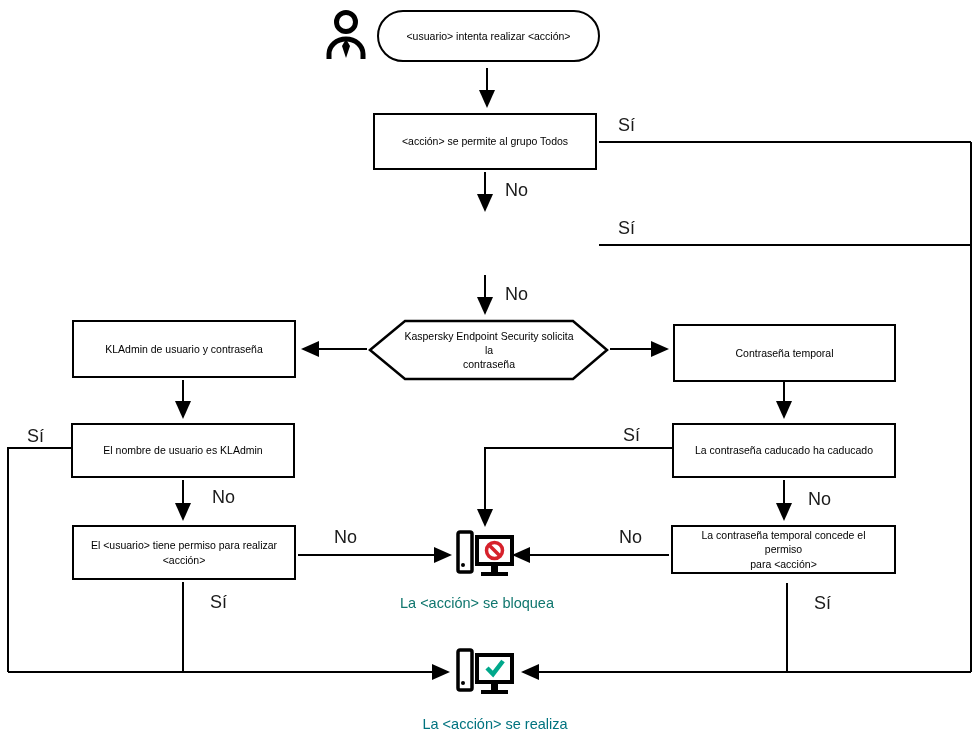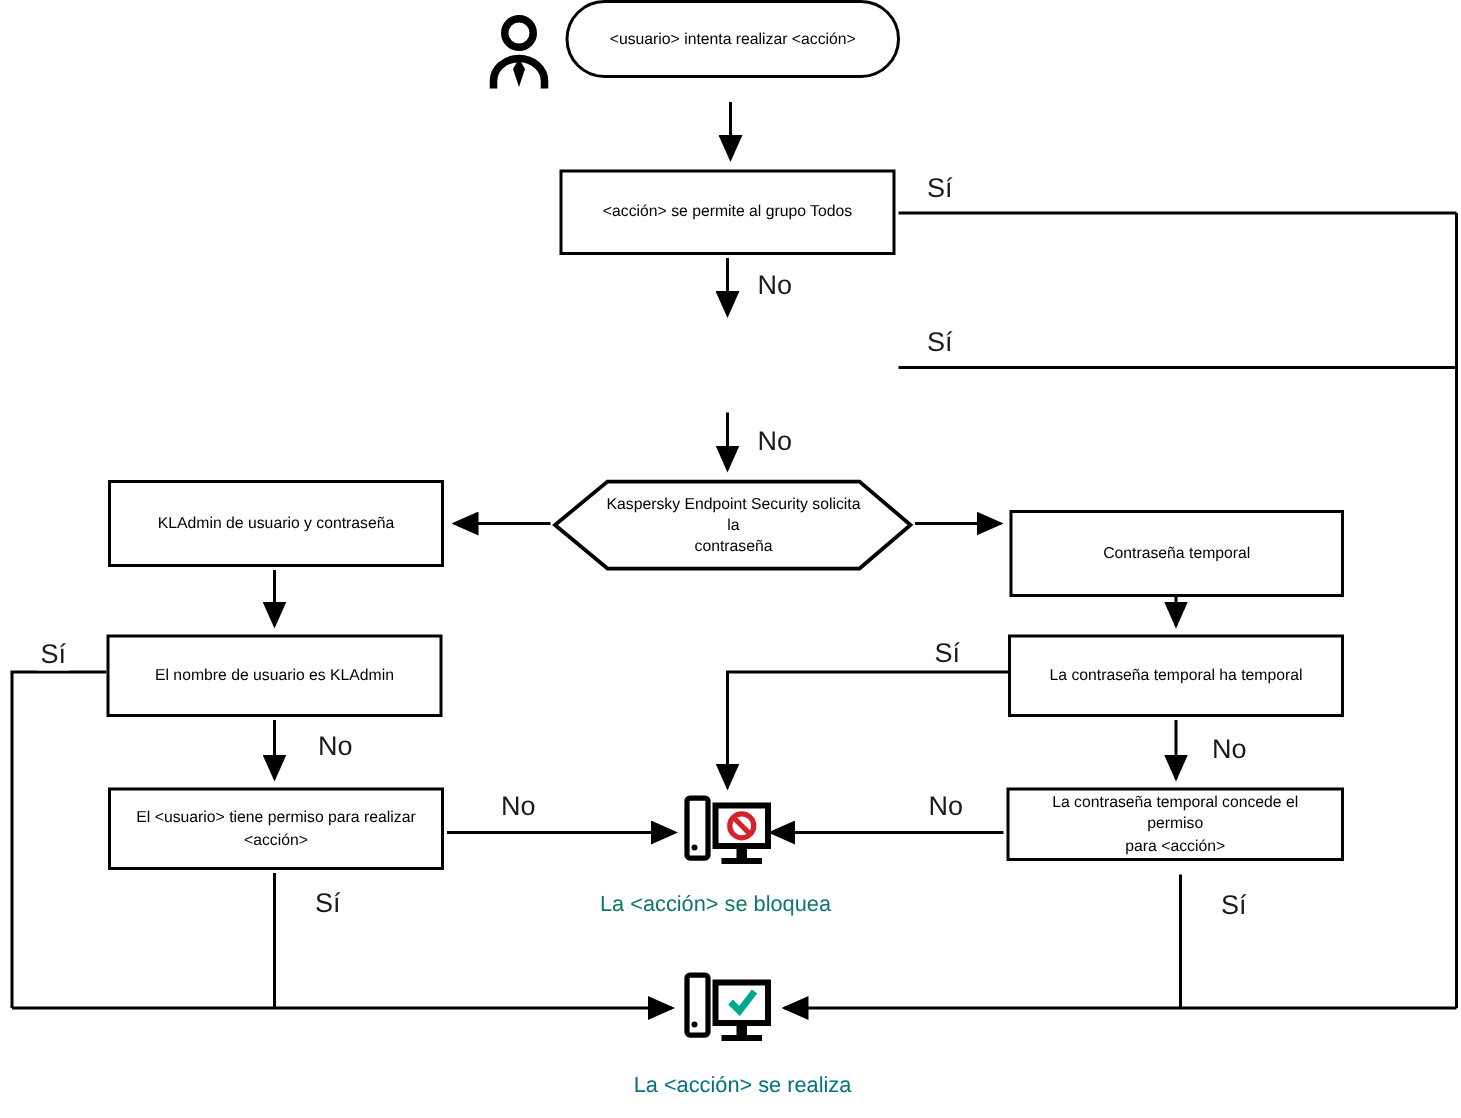--- a/index.html
+++ b/index.html
@@ -62,38 +62,38 @@
       <polygon points="370,350 405,321 573,321 607,350 573,379 405,379" stroke-width="2.5" fill="#fff"></polygon>
     </g>
   </svg>
 
   <svg class="icon-abs" style="left:324px;top:8px" width="44" height="52" viewBox="0 0 44 52">
     <circle cx="22" cy="14" r="9.5" fill="none" stroke="#000" stroke-width="5"></circle>
     <path d="M5 51 L5 46 A17 15 0 0 1 39 46 L39 51" fill="none" stroke="#000" stroke-width="5"></path>
     <path d="M22 31 L26 38 L22 50 L18 38 Z" fill="#000"></path>
   </svg>
 
-  <div class="node terminator" style="left:377px;top:0;width:223px;height:52px">&lt;usuario&gt; intenta realizar &lt;acción&gt;</div>
+  <div class="node terminator" style="left:377px;top:10px;width:223px;height:52px">&lt;usuario&gt; intenta realizar &lt;acción&gt;</div>
 
   <div class="node box" style="left:373px;top:113px;width:224px;height:57px">&lt;acción&gt; se permite al grupo Todos</div>
 
 
   <div class="node hexlabel" style="left:389px;top:325px;width:200px;height:50px">Kaspersky Endpoint Security solicita la
 contraseña</div>
 
   <div class="node box" style="left:72px;top:320px;width:224px;height:58px">KLAdmin de usuario y contraseña</div>
 
-  <div class="node box" style="left:673px;top:340px;width:223px;height:58px">Contraseña temporal</div>
+  <div class="node box" style="left:673px;top:324px;width:223px;height:58px">Contraseña temporal</div>
 
   <div class="node box" style="left:71px;top:423px;width:224px;height:55px">El nombre de usuario es KLAdmin</div>
 
   <div class="node box" style="left:72px;top:525px;width:224px;height:55px">El &lt;usuario&gt; tiene permiso para realizar
 &lt;acción&gt;</div>
 
-  <div class="node box" style="left:672px;top:423px;width:224px;height:55px">La contraseña temporal ha temporal</div>
+  <div class="node box" style="left:672px;top:423px;width:224px;height:55px">La contraseña caducado ha caducado</div>
 
   <div class="node box" style="left:671px;top:525px;width:225px;height:49px">La contraseña temporal concede el permiso
 para &lt;acción&gt;</div>
 
   <div class="edge-label" style="left:616px;top:115px">Sí</div>
   <div class="edge-label" style="left:503px;top:180px">No</div>
   <div class="edge-label" style="left:616px;top:218px">Sí</div>
   <div class="edge-label" style="left:503px;top:284px">No</div>
   <div class="edge-label" style="left:25px;top:426px">Sí</div>
   <div class="edge-label" style="left:210px;top:487px">No</div>

